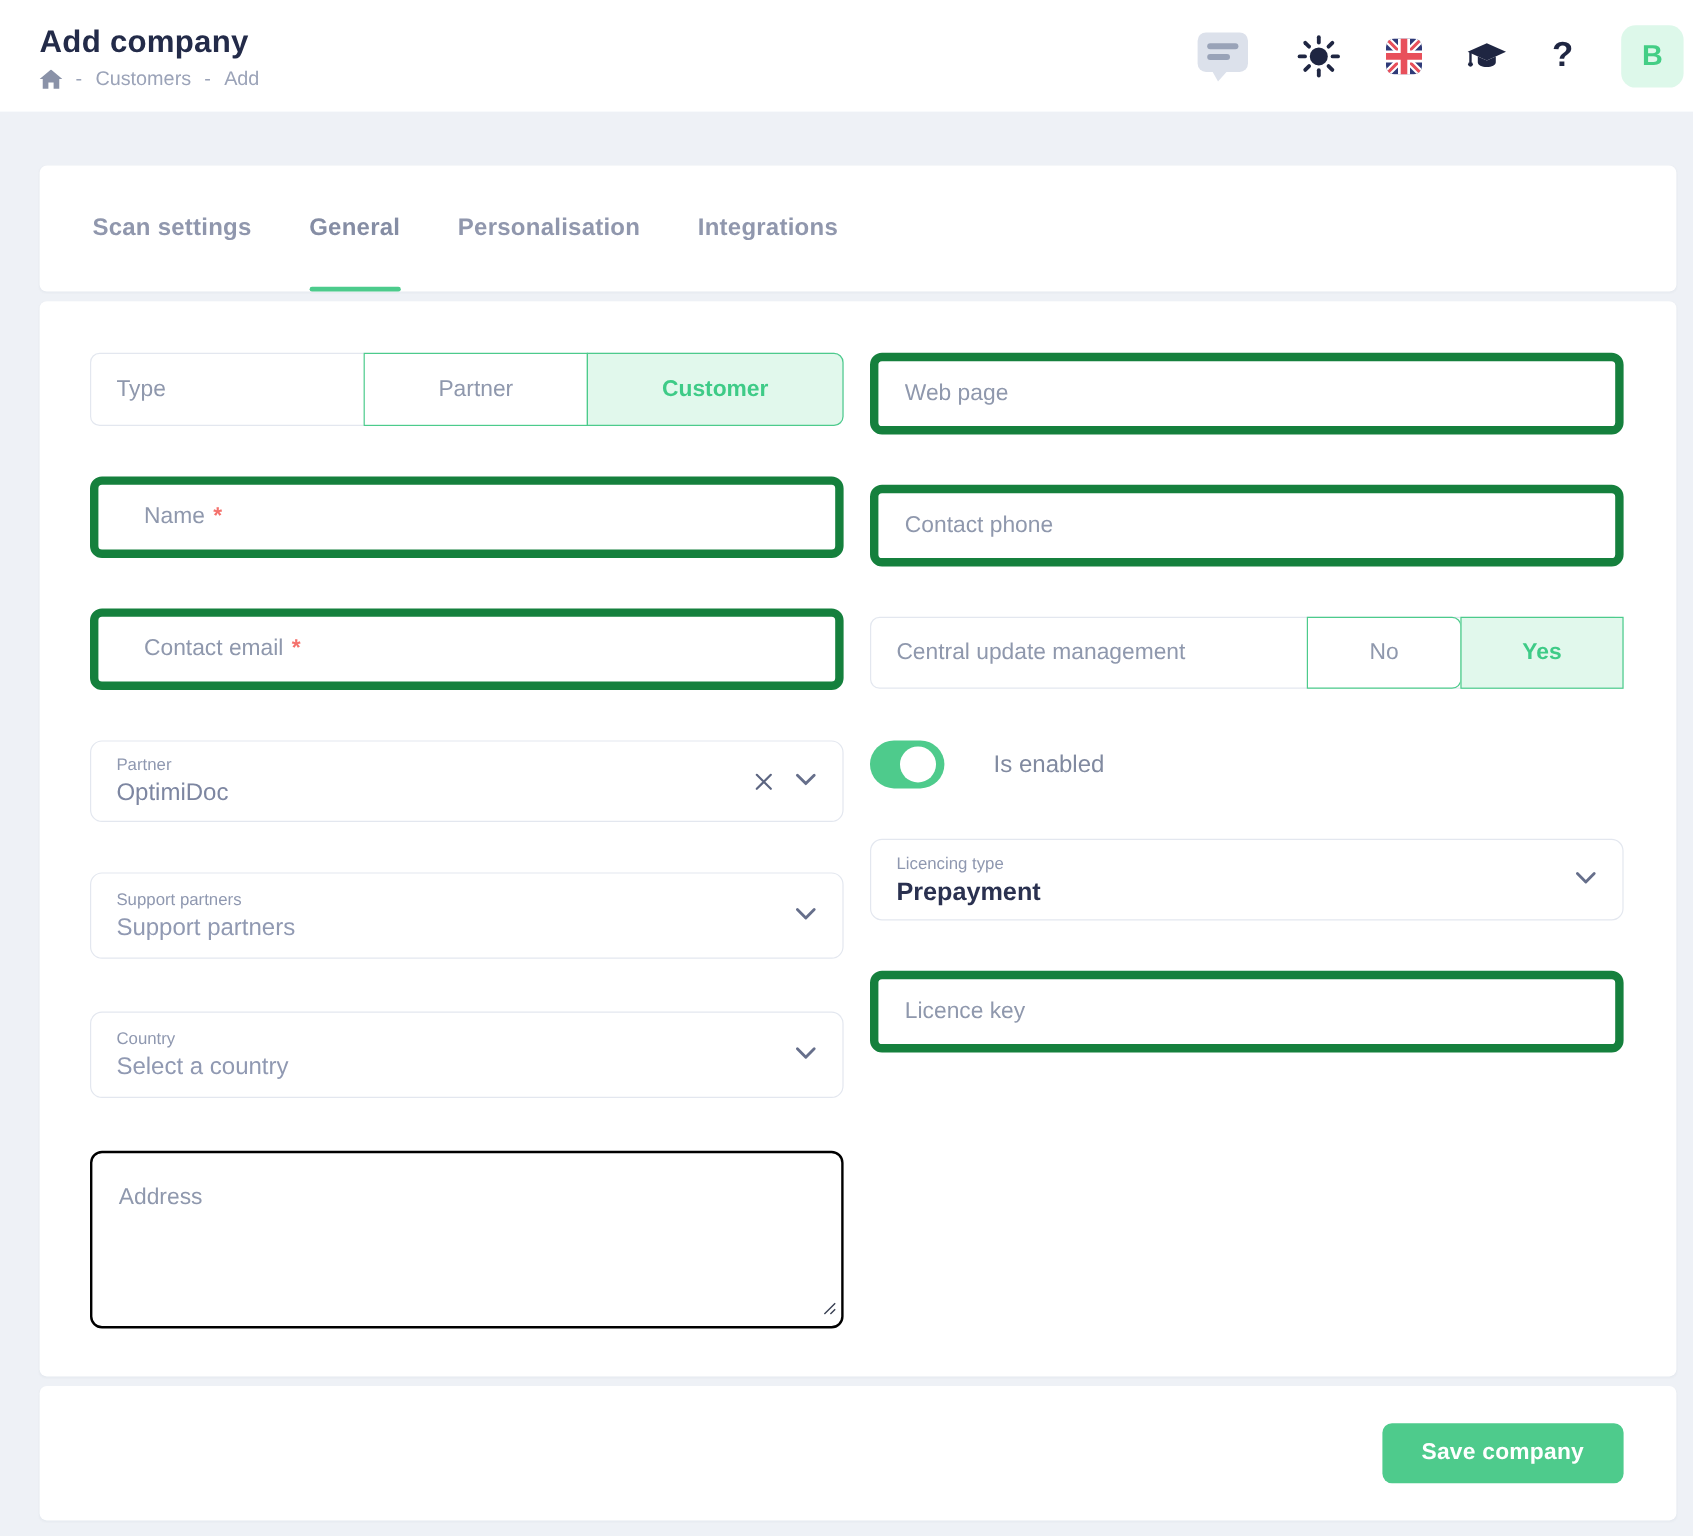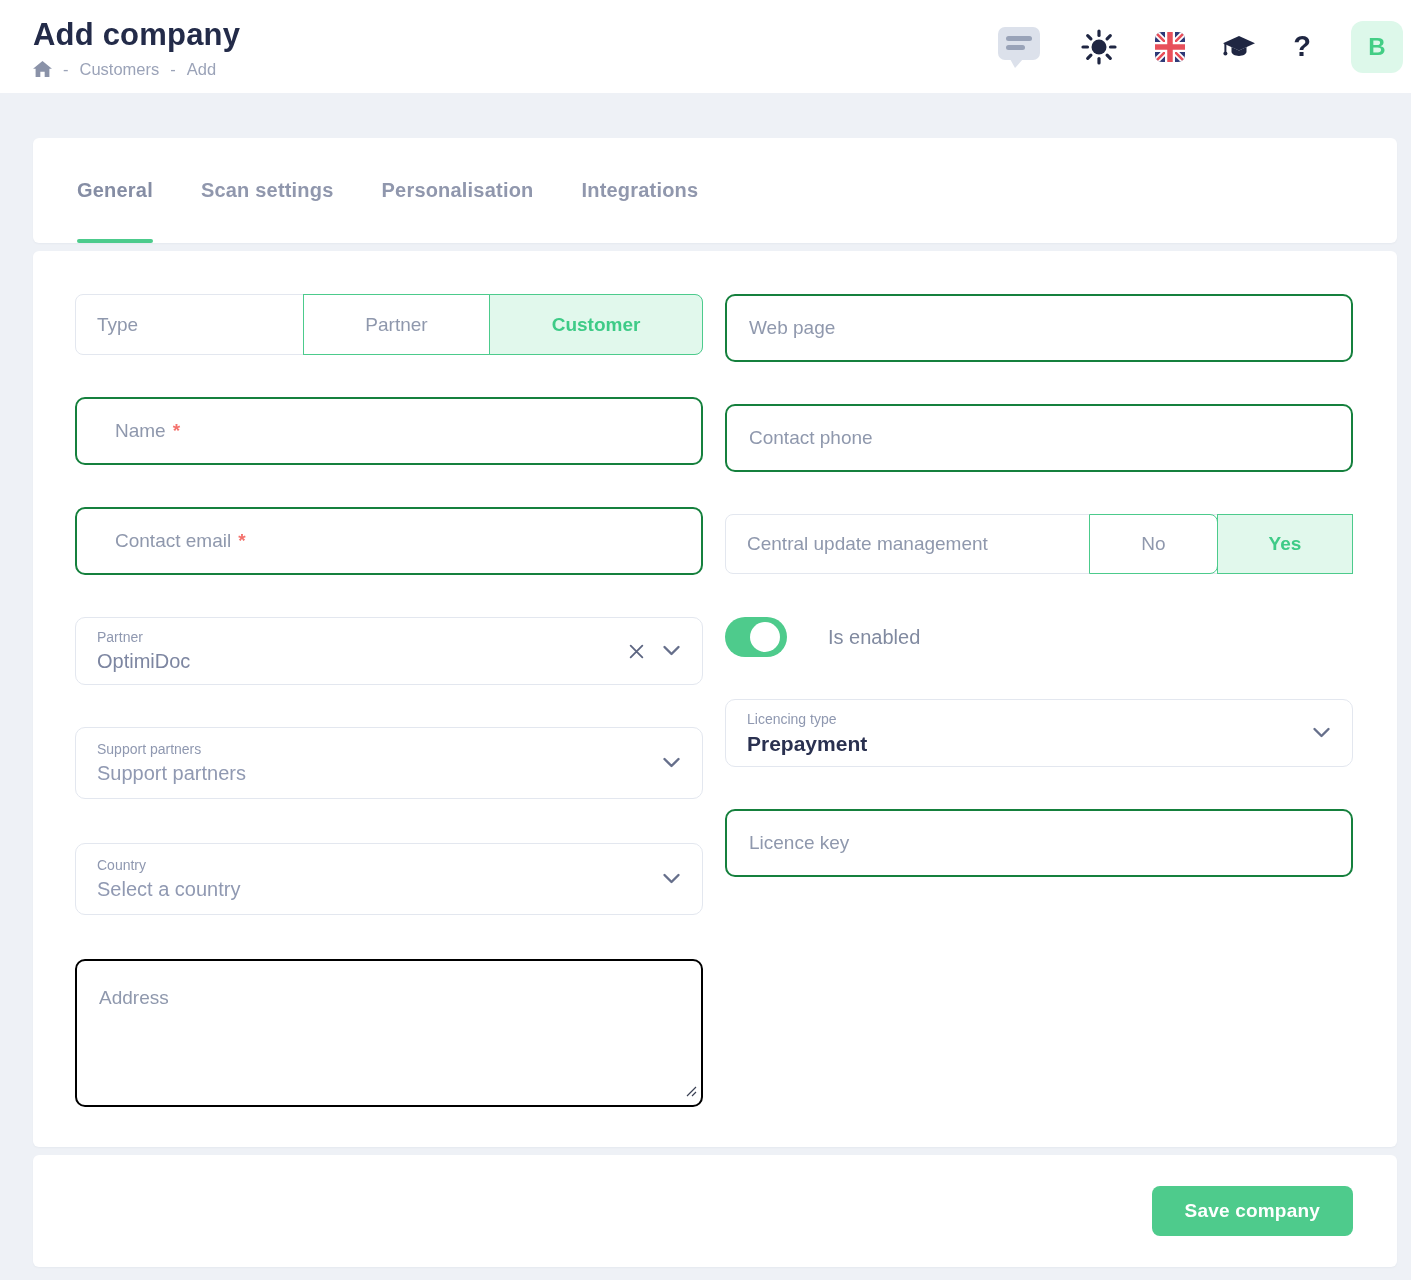--- a/index.html
+++ b/index.html
@@ -15,21 +15,21 @@
   .header {
     height: 93px;
     background: #ffffff;
     display: flex;
     align-items: center;
     justify-content: space-between;
     padding: 0 8px 0 33px;
   }
   .header-left { padding-top: 2px; }
   .page-title {
-    font-size: 31px;
+    font-size: 26px;
     font-weight: 700;
     color: #232b49;
     letter-spacing: 0.2px;
   }
   .breadcrumb {
     margin-top: 7px;
     display: flex;
     align-items: center;
     gap: 11px;
     font-size: 16.5px;
@@ -110,21 +110,21 @@
     grid-template-columns: 1fr 1fr;
     column-gap: 22px;
     align-items: start;
   }
 
   
   .field-box {
     position: relative;
     height: 68px;
     background: #fff;
-    border: 2px solid #15803d;
+    border: 7px solid #15803d;
     border-radius: 10px;
     display: flex;
     align-items: center;
     margin-bottom: 42px;
   }
   .field-box input {
     width: 100%; height: 100%;
     border: none; outline: none; background: transparent;
     padding: 0 22px;
     font-size: 19px;
@@ -357,22 +357,22 @@
     <span class="hicon">
       <span class="q-glyph">?</span>
     </span>
     <div class="avatar">
       <span>B</span>
     </div>
   </div>
 </div>
 
 <div class="card tabs-card">
+  <div class="tab">Scan settings</div>
   <div class="tab active">General</div>
-  <div class="tab">Scan settings</div>
   <div class="tab">Personalisation</div>
   <div class="tab">Integrations</div>
 </div>
 
 <div class="card form-card">
   <div class="form-grid">
 
     <div class="col-left">
 
       <div class="seg-row type-row">

